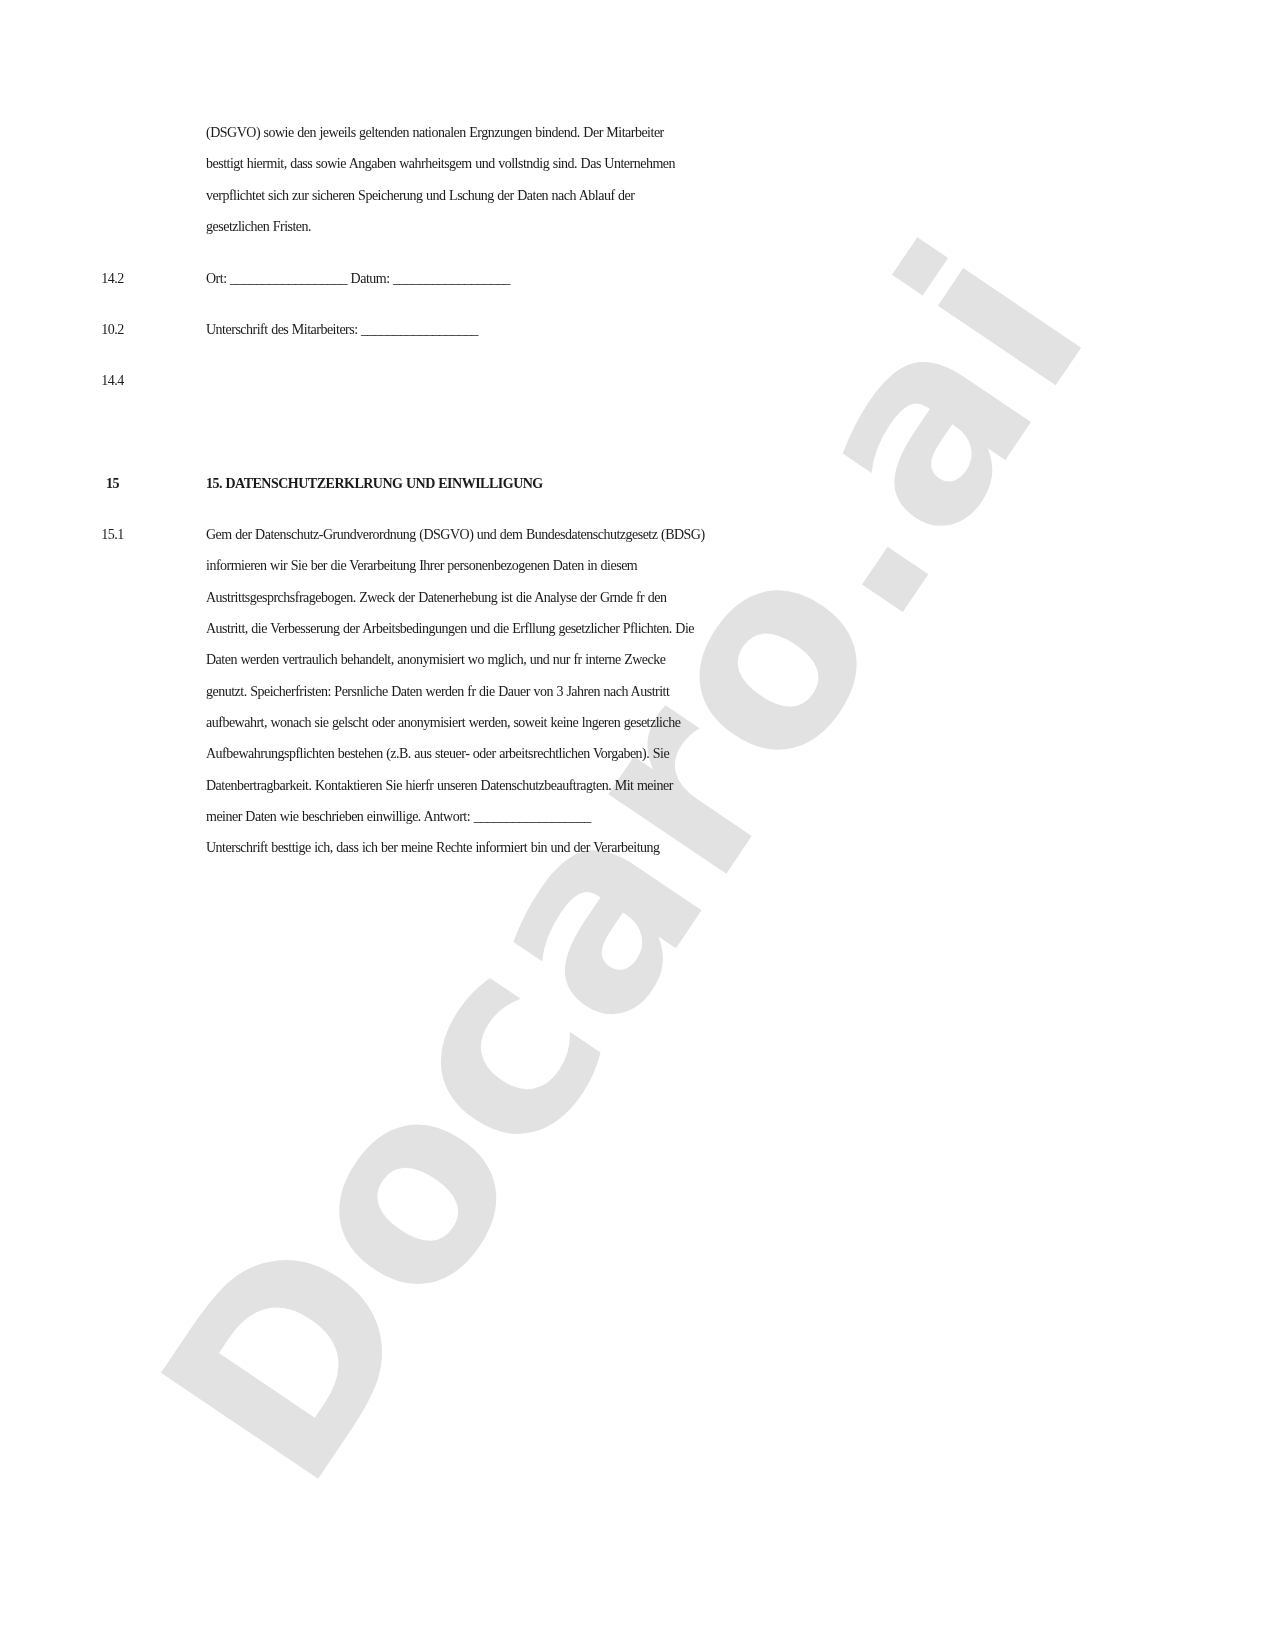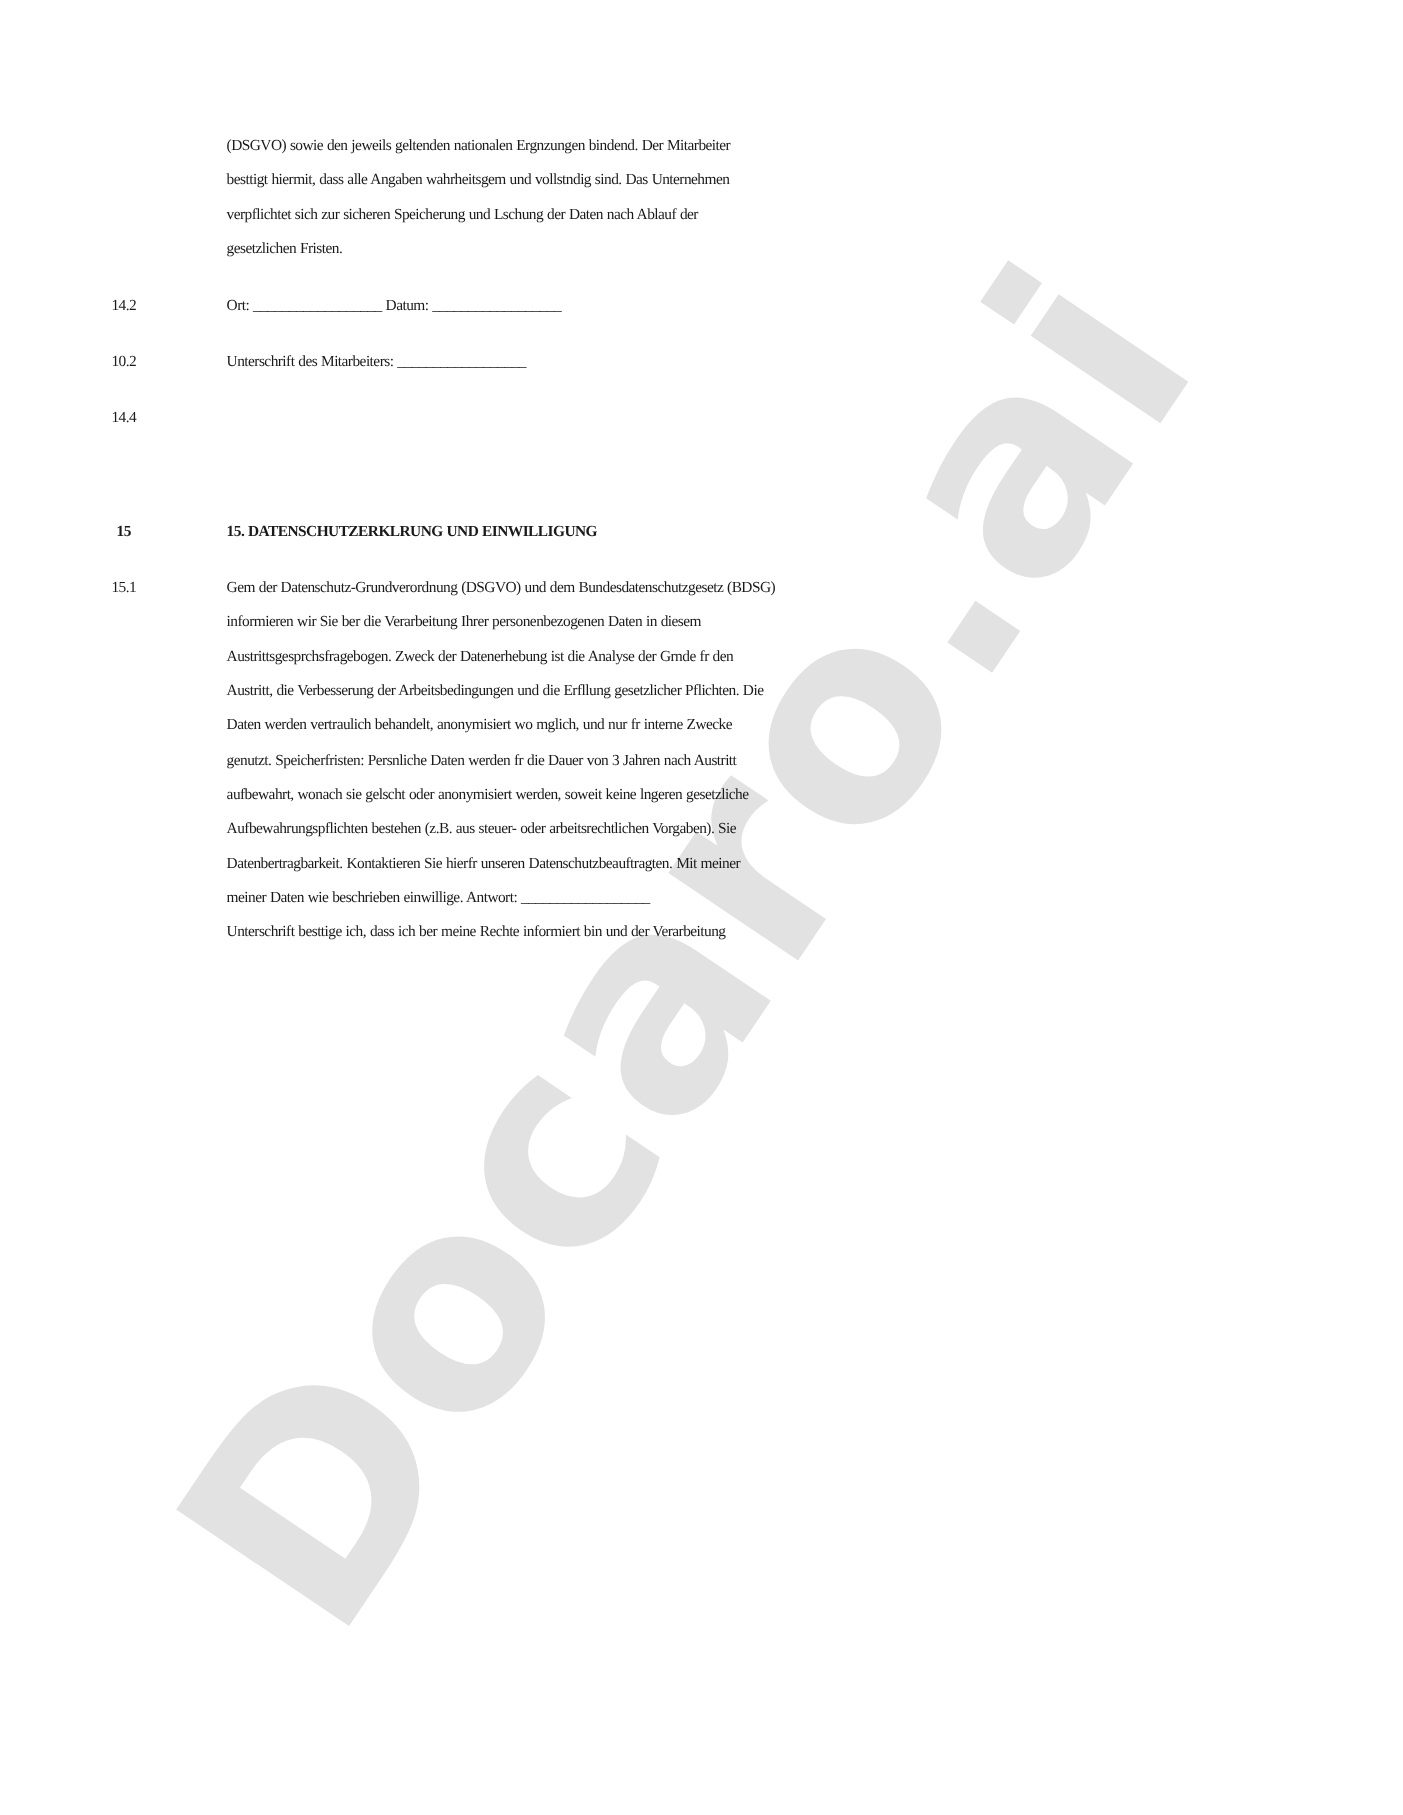--- a/index.html
+++ b/index.html
@@ -76,21 +76,21 @@
 
 <main class="page">
 
   <div class="watermark">
     <span style="color: rgb(226, 226, 226);">Docaro.ai</span>
   </div>
 
   <section class="block b-intro">
     <div class="lines">
         <div class="line">(DSGVO) sowie den jeweils geltenden nationalen Ergnzungen bindend. Der Mitarbeiter</div>
-        <div class="line">besttigt hiermit, dass alle Angaben wahrheitsgem und vollstndig sind. Das Unternehmen</div>
+        <div class="line">besttigt hiermit, dass sowie Angaben wahrheitsgem und vollstndig sind. Das Unternehmen</div>
         <div class="line">verpflichtet sich zur sicheren Speicherung und Lschung der Daten nach Ablauf der</div>
         <div class="line">gesetzlichen Fristen.</div>
       </div>
   </section>
 
   <div class="block b-142">
     <span class="num">14.2</span>
     <span class="txt line">Ort: __________________ Datum: __________________</span>
   </div>
 

